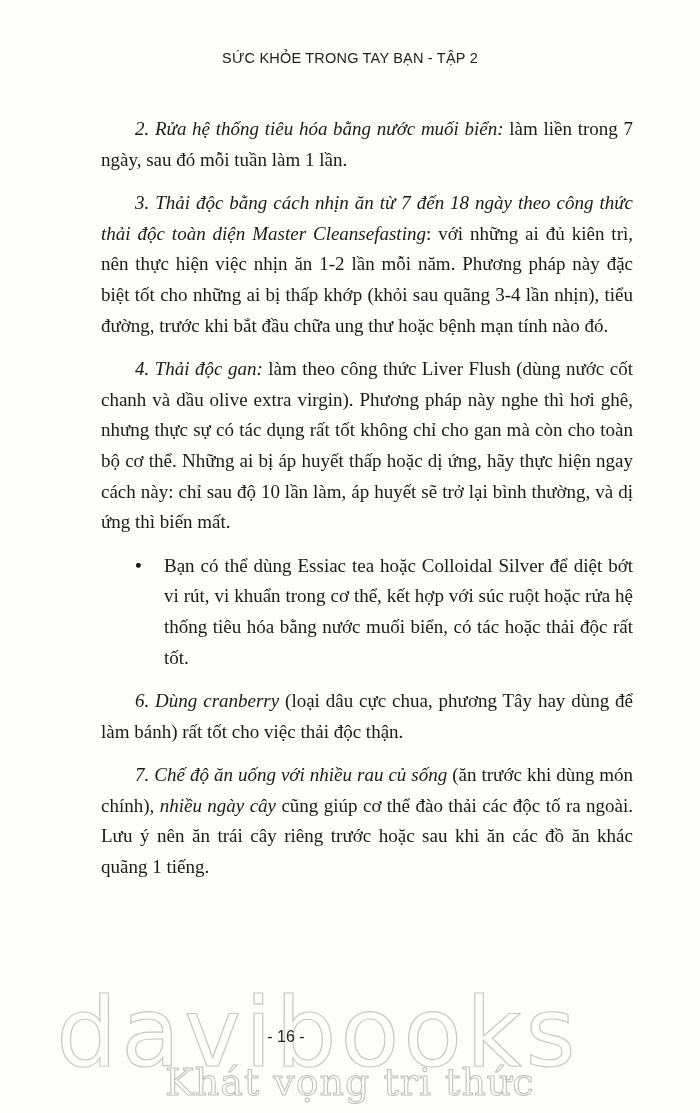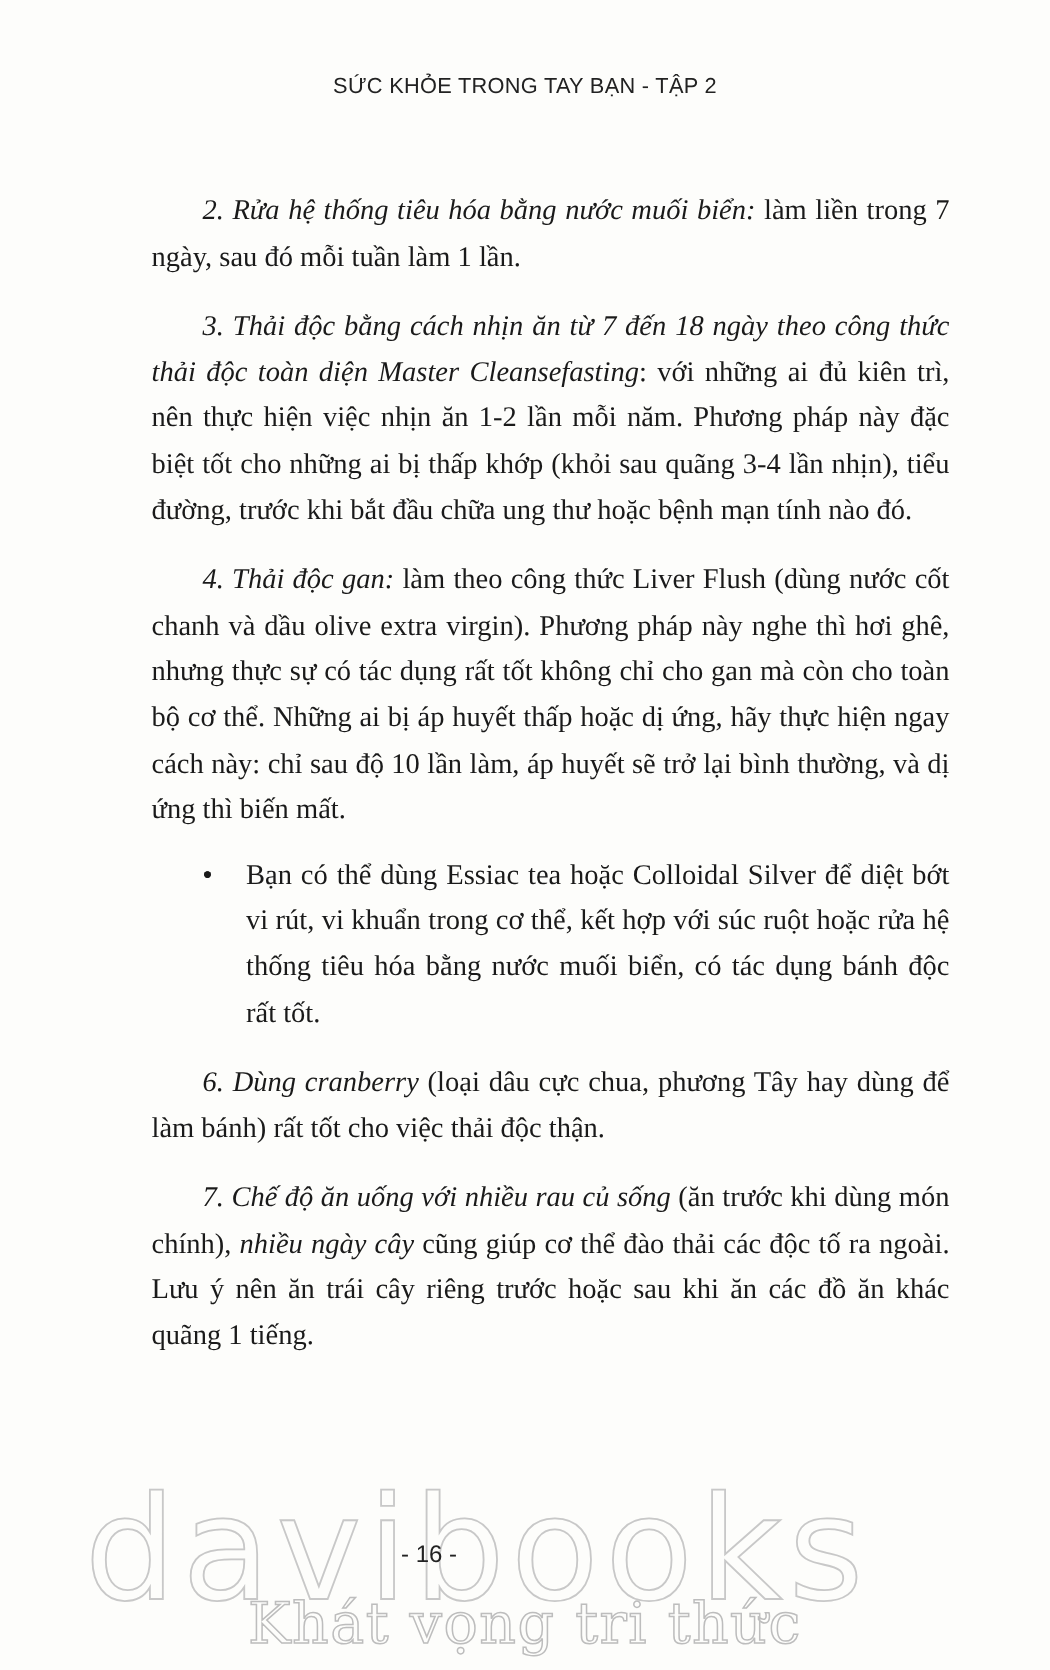--- a/index.html
+++ b/index.html
@@ -29,21 +29,21 @@
     .content {
       position: absolute;
       top: 110px;
       left: 101px;
       width: 532px;
       font-size: 19px;
       line-height: 30.6px;
       text-align: justify;
     }
     .para {
-      margin: 16px 0 13px 0;
+      margin: 4px 0 13px 0;
       text-indent: 34px;
     }
     .it { font-style: italic; }
     ul.bullets {
       list-style: none;
       margin: 0 0 13px 0;
       padding: 0;
     }
     ul.bullets li {
       position: relative;
@@ -109,21 +109,21 @@
 
   <p class="para"><span class="it">4. Thải độc gan:</span><span> làm theo công thức Liver Flush (dùng nước cốt chanh và dầu olive extra virgin). Phương pháp này nghe thì hơi ghê, nhưng thực sự có tác dụng rất tốt không chỉ cho gan mà còn cho toàn bộ cơ thể. Những ai bị áp huyết thấp hoặc dị ứng, hãy thực hiện ngay cách này: chỉ sau độ 10 lần làm, áp huyết sẽ trở lại bình thường, và dị ứng thì biến mất.</span></p>
 
 
   <ul class="bullets">
     <li>
       <span class="bullet">•</span>
     </li>
     <li>
       <span class="bullet">•</span>
-      <span>Bạn có thể dùng Essiac tea hoặc Colloidal Silver để diệt bớt vi rút, vi khuẩn trong cơ thể, kết hợp với súc ruột hoặc rửa hệ thống tiêu hóa bằng nước muối biển, có tác dụng bánh độc rất tốt.</span>
+      <span>Bạn có thể dùng Essiac tea hoặc Colloidal Silver để diệt bớt vi rút, vi khuẩn trong cơ thể, kết hợp với súc ruột hoặc rửa hệ thống tiêu hóa bằng nước muối biển, có tác hoặc thải độc rất tốt.</span>
     </li>
   </ul>
 
   <p class="para"><span class="it">6. Dùng cranberry</span><span> (loại dâu cực chua, phương Tây hay dùng để làm bánh) rất tốt cho việc thải độc thận.</span></p>
 
   <p class="para"><span class="it">7. Chế độ ăn uống với nhiều rau củ sống</span><span> (ăn trước khi dùng món chính), </span><span class="it">nhiều ngày cây</span><span> cũng giúp cơ thể đào thải các độc tố ra ngoài. Lưu ý nên ăn trái cây riêng trước hoặc sau khi ăn các đồ ăn khác quãng 1 tiếng.</span></p>
 
 
 </div>
 

